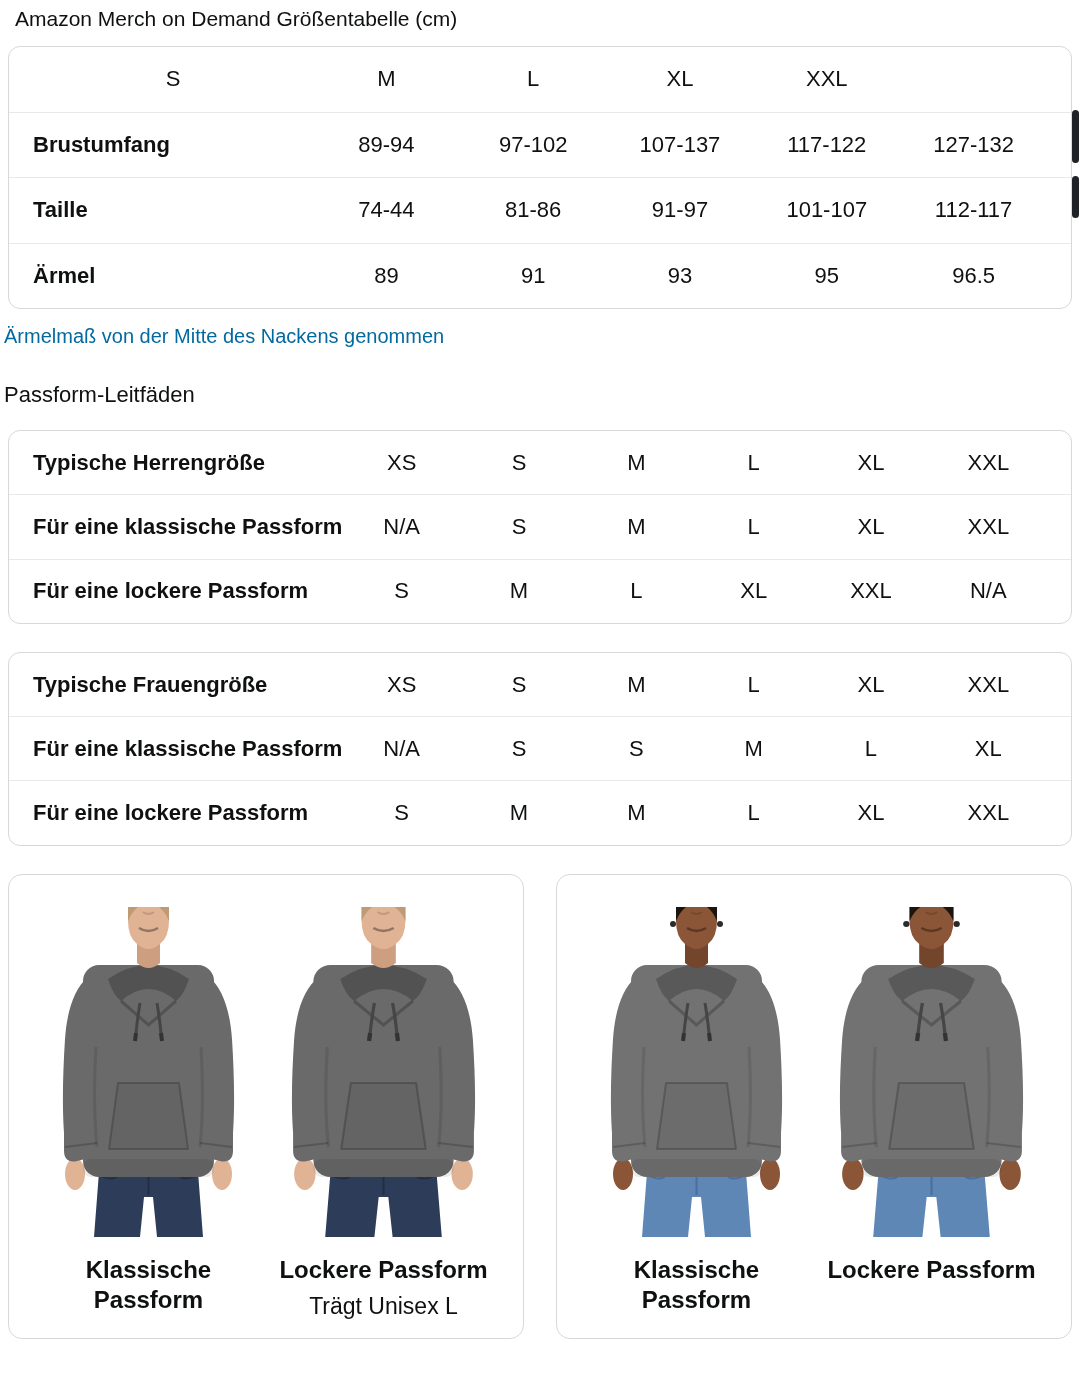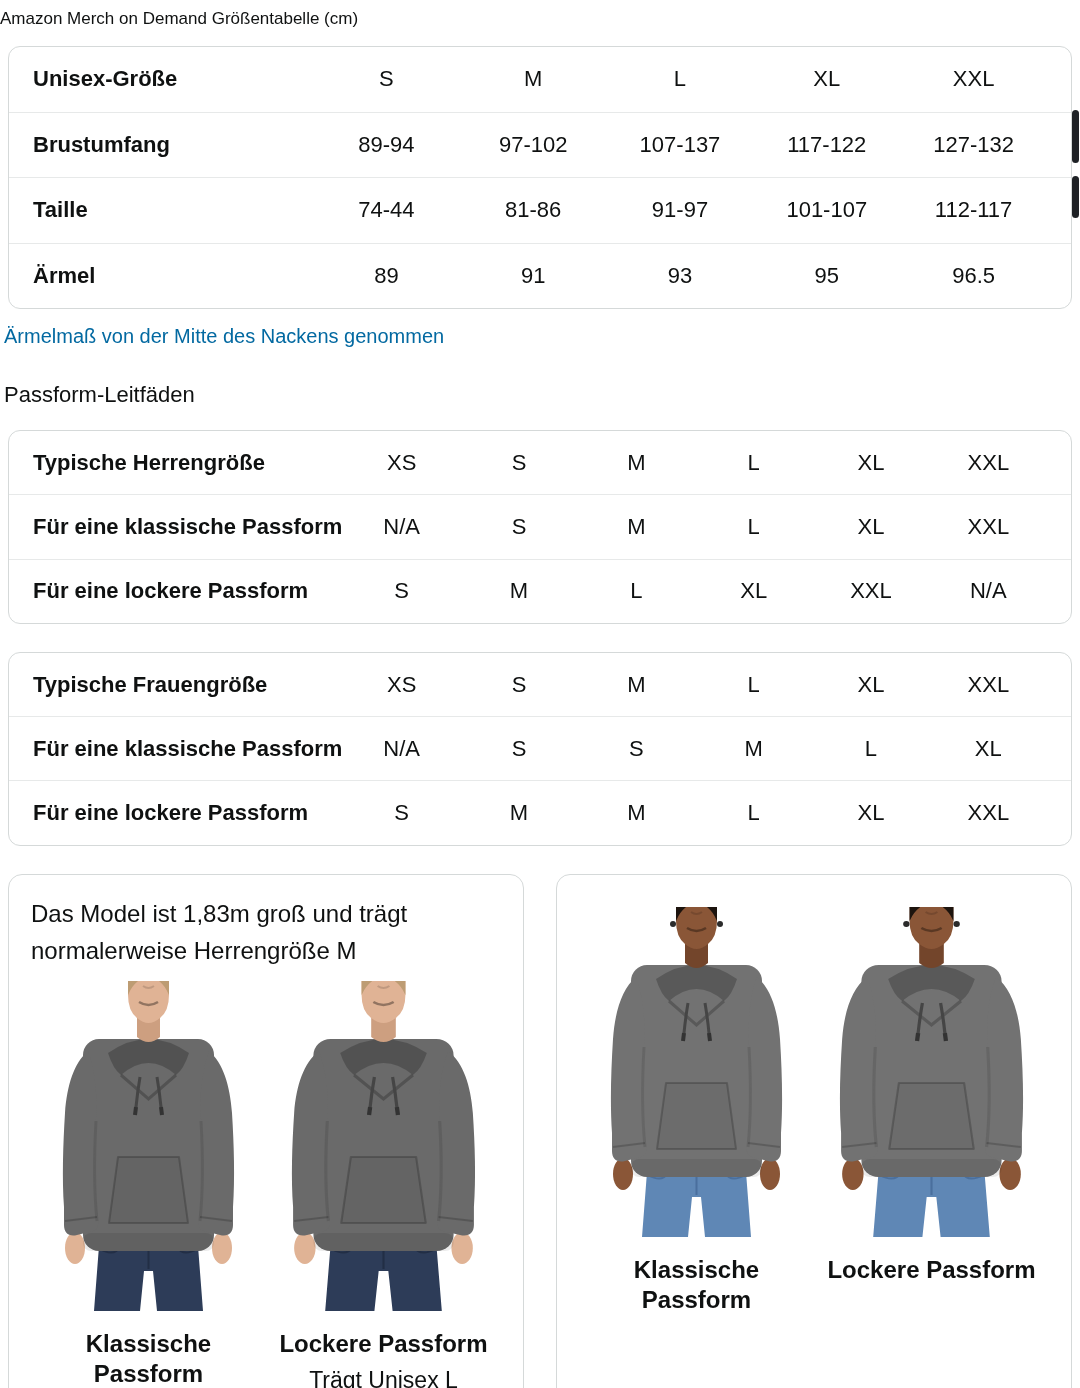--- a/index.html
+++ b/index.html
@@ -1,21 +1,21 @@
 <!DOCTYPE html>
 <html><head>
 <meta charset="utf-8">
 <style>
   html,body{margin:0;padding:0;}
   body{
     width:1080px;height:1388px;background:#ffffff;position:relative;overflow:hidden;
     font-family:"Liberation Sans","DejaVu Sans",sans-serif;color:#0F1111;
     -webkit-font-smoothing:antialiased;
   }
-  .page-title{font-size:17px;font-weight:400;margin:4px 0 0 0;line-height:30px;}
+  .page-title{font-size:21px;font-weight:400;margin:4px 0 0 15px;line-height:30px;}
   .tbl{border:1px solid #D5D9D9;border-radius:12px;margin:0 8px;background:#fff;overflow:hidden;}
   .tbl-unisex{margin-top:12px;}
   .row{display:grid;align-items:center;border-top:1px solid #E7E9E9;padding:0 24px;font-size:22px;}
   .row:first-child{border-top:none;}
   .cols5{grid-template-columns:280px repeat(5,1fr);height:64.5px;}
   .cols6{grid-template-columns:310px repeat(6,1fr);height:63.3px;}
   .lbl{font-weight:700;}
   .val{text-align:center;font-weight:400;}
   .note{font-size:20px;margin:16px 0 0 4px;color:#0369a1;}
   .section-heading{font-size:22px;font-weight:400;margin:34px 0 22px 4px;}
@@ -67,21 +67,20 @@
     <path transform="translate(225,0) scale(-1,1)" d="M92,0 L102,0 Q96,5 93,12 L92,14 Z" fill="var(--hair)"></path>
     <circle cx="89" cy="17" r="3" fill="var(--earring)"></circle>
     <circle cx="136" cy="17" r="3" fill="var(--earring)"></circle>
   </symbol>
 </svg>
 
 <div class="page-title">Amazon Merch on Demand Größentabelle (cm)</div>
 
 <div class="tbl tbl-unisex">
   <div class="row cols5">
-    <div class="lbl">Unisex-Größe</div>
     <div class="val">S</div>
     <div class="val">M</div>
     <div class="val">L</div>
     <div class="val">XL</div>
     <div class="val">XXL</div>
   </div>
   <div class="row cols5">
     <div class="lbl">Brustumfang</div>
     <div class="val">89-94</div>
     <div class="val">97-102</div>
@@ -167,21 +166,20 @@
     <div class="val">M</div>
     <div class="val">L</div>
     <div class="val">XL</div>
     <div class="val">XXL</div>
   </div>
 </div>
 
 <div class="cards">
 
   <div class="card model-male">
-    <div class="card-desc">Das Model ist 1,83m groß und trägt normalerweise Herrengröße M</div>
     <div class="figures">
       <div class="figure fit-classic">
         <svg aria-hidden="true">
             <use href="#hoodie-figure"></use>
           </svg>
       </div>
       <div class="figure fit-loose">
         <svg aria-hidden="true">
             <use href="#hoodie-figure"></use>
           </svg>

